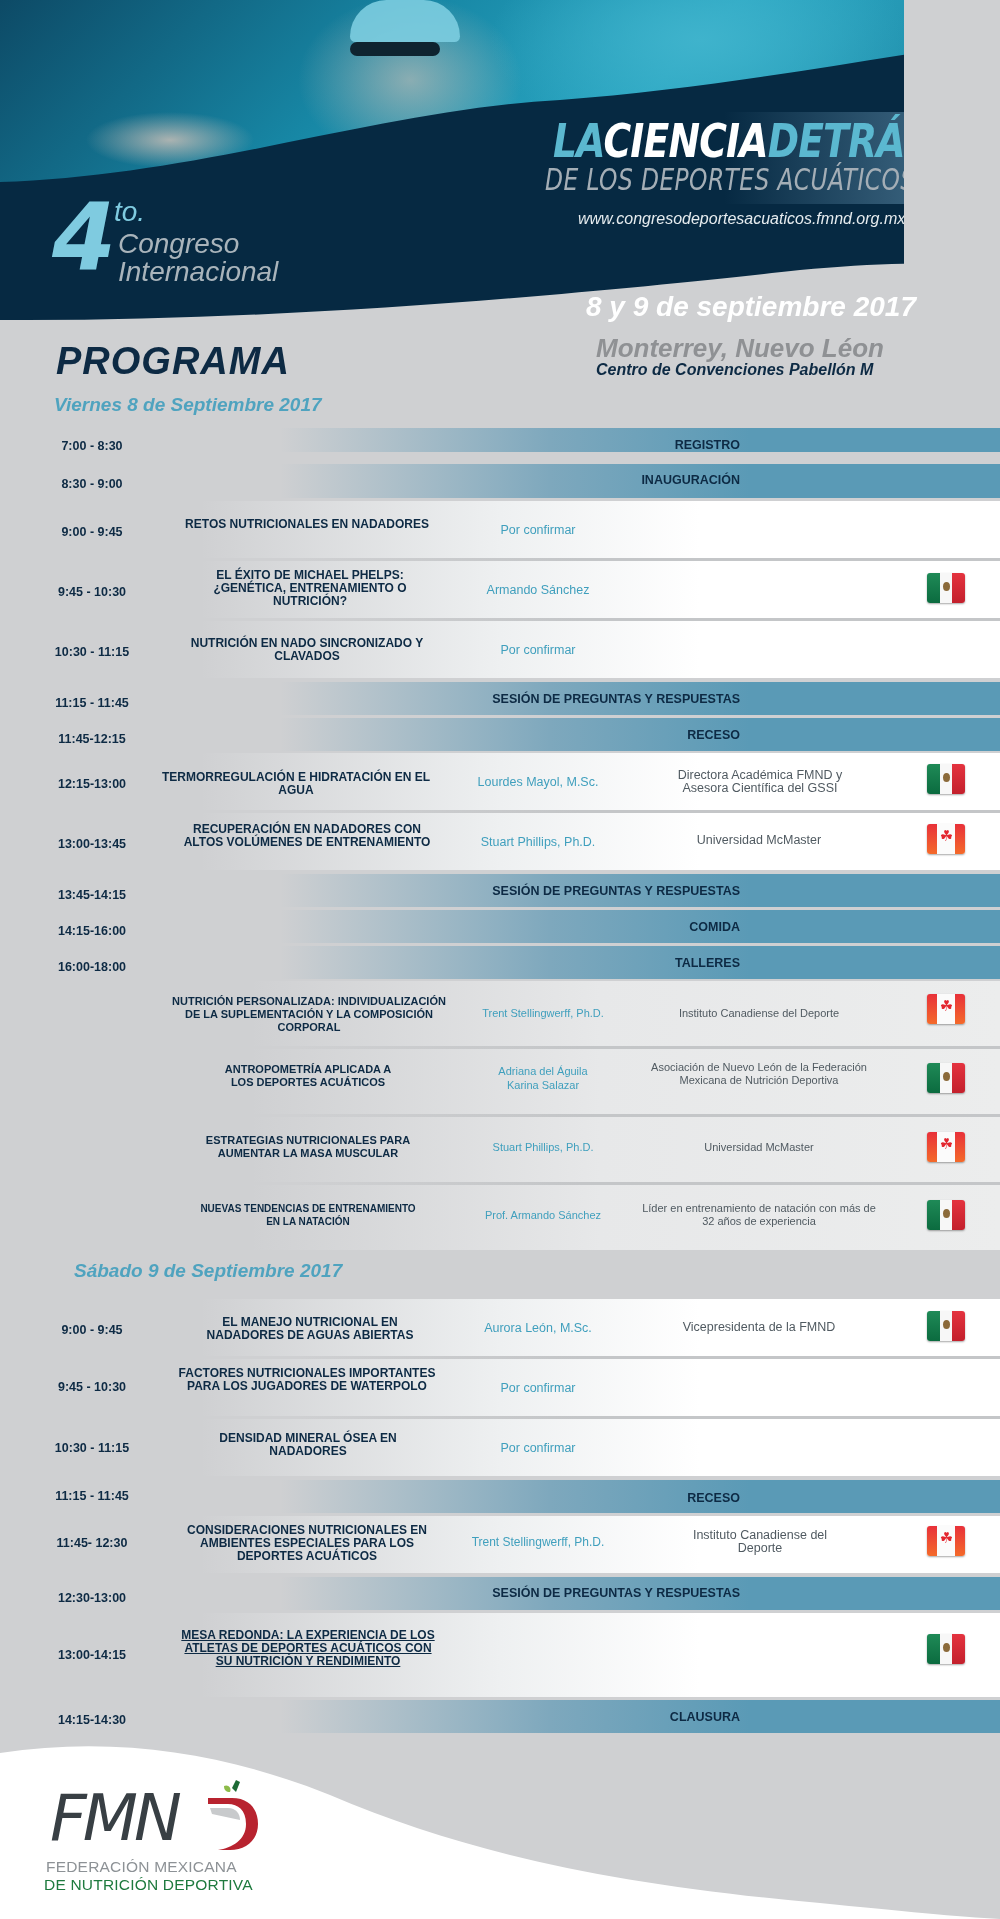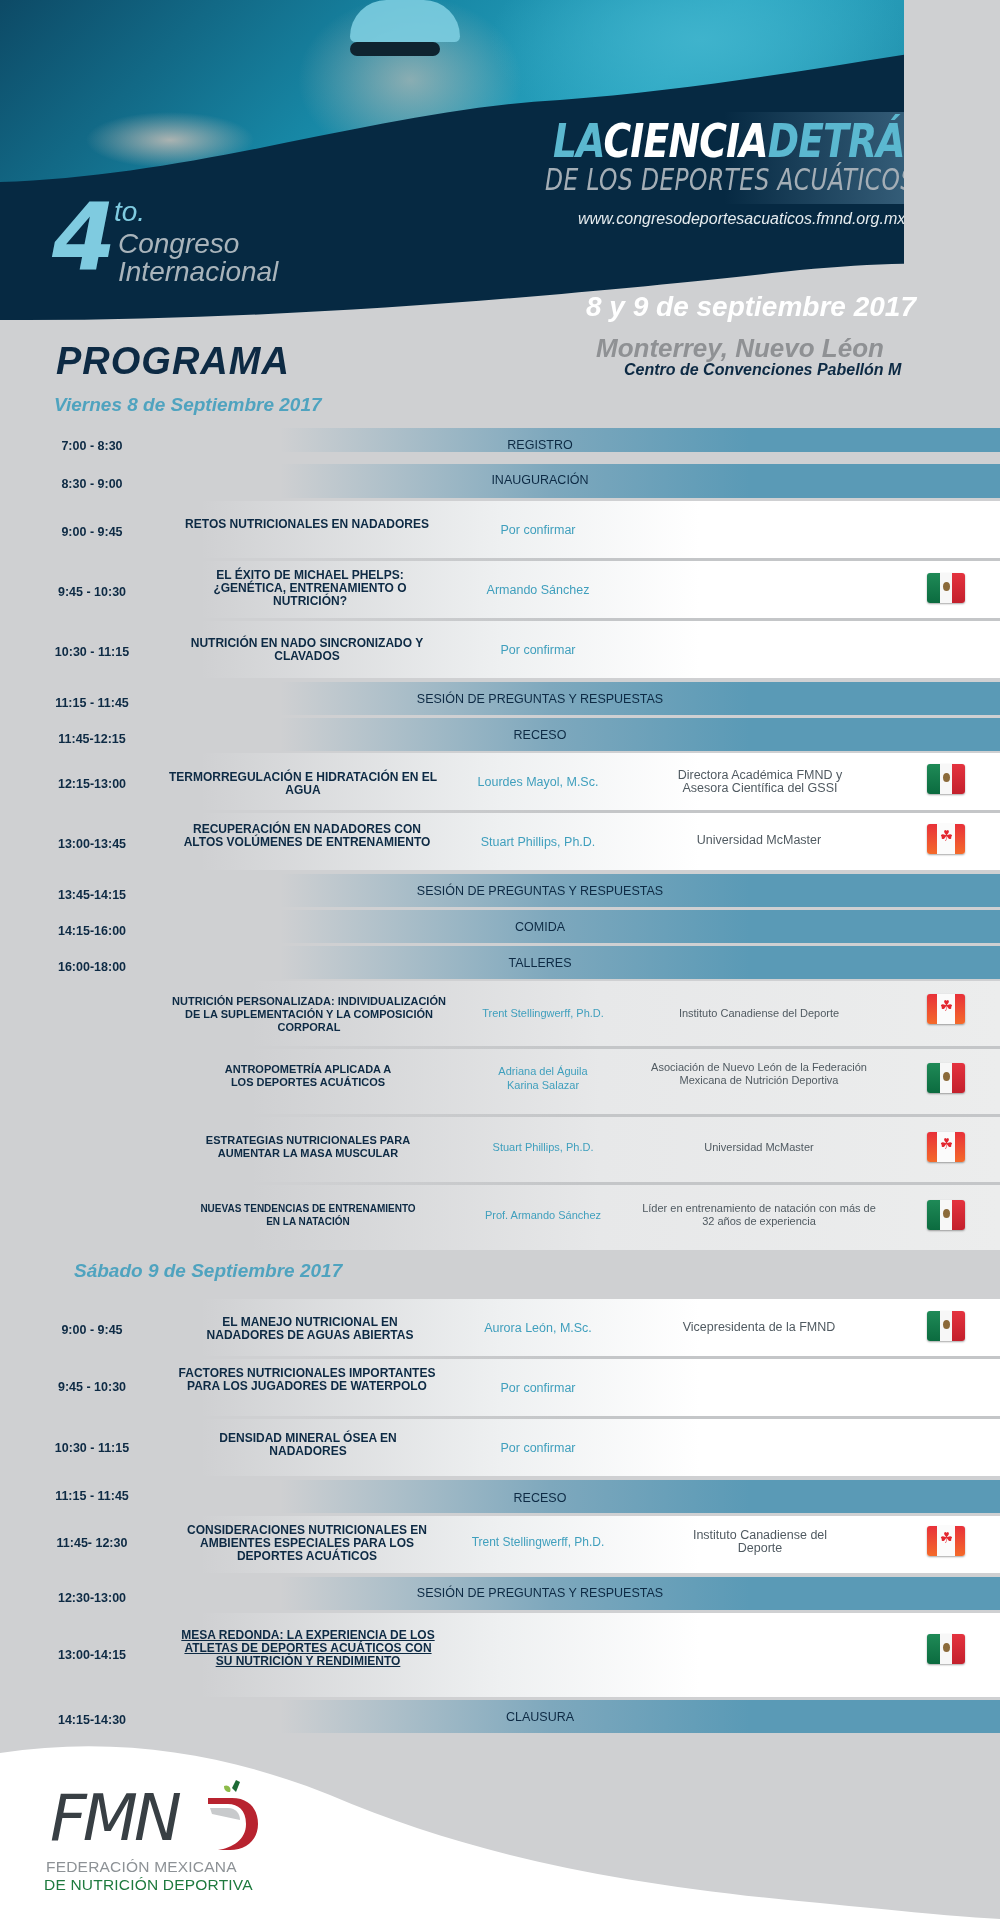--- a/index.html
+++ b/index.html
@@ -26,32 +26,32 @@
   .title-sub { position: absolute; left: 545px; top: 164px; font-size: 30px; font-style: italic; color: #a4aeb6; letter-spacing: 0.5px; line-height: 32px; font-family: "DejaVu Sans", sans-serif; font-weight: normal; transform: scaleX(.78); transform-origin: left center; white-space: nowrap; }
   .website { position: absolute; left: 578px; top: 210px; font-size: 16px; font-style: italic; color: #e6ecef; white-space: nowrap; }
   .congreso { position: absolute; left: 52px; top: 192px; color: #7fcbe0; }
   .congreso .four { position: absolute; left: 0; top: 0; font-size: 92px; font-style: italic; font-weight: bold; line-height: 92px; color: #7fcbe0; font-family: "DejaVu Sans", sans-serif; }
   .congreso .to { position: absolute; left: 62px; top: 4px; font-size: 28px; font-style: italic; color: #7fcbe0; white-space: nowrap; }
   .congreso .l1 { position: absolute; left: 66px; top: 36px; font-size: 28px; font-style: italic; color: #a9b4bb; white-space: nowrap; }
   .congreso .l2 { position: absolute; left: 66px; top: 64px; font-size: 28px; font-style: italic; color: #a9b4bb; white-space: nowrap; }
 
   .event-date { position: absolute; left: 586px; top: 291px; font-size: 28px; font-weight: bold; font-style: italic; color: #ffffff; white-space: nowrap; }
   .event-city { position: absolute; left: 596px; top: 333px; font-size: 26px; font-weight: bold; font-style: italic; color: #8f9194; white-space: nowrap; }
-  .event-venue { position: absolute; left: 624px; top: 361px; font-size: 16px; font-weight: bold; font-style: italic; color: #0d2a44; white-space: nowrap; }
+  .event-venue { position: absolute; left: 596px; top: 361px; font-size: 16px; font-weight: bold; font-style: italic; color: #0d2a44; white-space: nowrap; }
   .programa { position: absolute; left: 56px; top: 340px; font-size: 38px; font-weight: bold; font-style: italic; color: #0d2a44; white-space: nowrap; letter-spacing: 1px; }
   .day-heading { position: absolute; left: 54px; font-size: 19px; font-weight: bold; font-style: italic; color: #4fa3bf; white-space: nowrap; }
 
   
   .row { position: absolute; left: 0; width: 1000px; }
   .band { background: linear-gradient(90deg, rgba(207,208,210,0) 0%, rgba(207,208,210,0) 28%, #7ea8bd 55%, #5a9ab6 75%, #5a9ab6 100%); }
   .talk { background: linear-gradient(90deg, rgba(207,208,210,0) 0%, rgba(207,208,210,0) 20%, #eef0f1 50%, #ffffff 70%, #ffffff 100%); }
   .talk.light { background: linear-gradient(90deg, rgba(207,208,210,0) 0%, rgba(207,208,210,0) 25%, #e7e8e9 60%, #eceded 100%); }
   .row-sep { position: absolute; left: 300px; right: 0; bottom: -3px; height: 3px; background: linear-gradient(90deg, rgba(190,192,194,0), #c4c6c8 40%); }
   .time { position: absolute; left: 52px; width: 80px; text-align: center; font-size: 12.5px; font-weight: bold; color: #0d2a44; white-space: nowrap; }
-  .band-label { position: absolute; left: 340px; width: 400px; text-align: center; font-size: 12.5px; font-weight: normal; color: #0d2a44; white-space: nowrap; }
+  .band-label { position: absolute; left: 340px; width: 400px; text-align: right; font-size: 12.5px; font-weight: bold; color: #0d2a44; white-space: nowrap; }
   .topic { position: absolute; left: 172px; width: 276px; text-align: center; font-size: 12px; font-weight: bold; color: #0d2a44; line-height: 13px; }
   .speaker { position: absolute; left: 448px; width: 180px; text-align: center; font-size: 12.5px; color: #3f9fbd; line-height: 16px; }
   .speaker.small { font-size: 11px; line-height: 14px; }
   .speaker .mod { font-weight: bold; display: block; margin-bottom: 4px; }
   .affil { position: absolute; left: 636px; width: 246px; text-align: center; font-size: 12.5px; color: #505a61; line-height: 13px; }
   .affil.small { font-size: 11px; line-height: 13px; }
   .flag { position: absolute; left: 927px; width: 38px; height: 30px; border-radius: 3px; overflow: hidden; box-shadow: 0 1px 2px rgba(0,0,0,.35); display: flex; }
   .flag .s { flex: 1; }
   .flag-mx .a { background: linear-gradient(#1f8a57, #0b6b3f); }
   .flag-mx .b { background: #f7f7f7; position: relative; }
@@ -137,21 +137,21 @@
   <div class="time" style="top:14px;">11:15 - 11:45</div>
   <div class="band-label" style="top:10px;">SESIÓN DE PREGUNTAS Y RESPUESTAS</div>
 </div>
 <div class="row band" style="top:718px;height:33px;">
   <div class="time" style="top:14px;">11:45-12:15</div>
   <div class="band-label" style="top:10px;">RECESO</div>
 </div>
 
 <div class="row talk" style="top:753px;height:57px;">
   <div class="time" style="top:24px;">12:15-13:00</div>
-  <div class="topic" style="top:18px;width:270px;left:168px;">TERMORREGULACIÓN E HIDRATACIÓN EN EL AGUA</div>
+  <div class="topic" style="top:18px;width:270px;left:161px;">TERMORREGULACIÓN E HIDRATACIÓN EN EL AGUA</div>
   <div class="speaker" style="top:21px;">Lourdes Mayol, M.Sc.</div>
   <div class="affil" style="top:16px;left:655px;width:210px;">Directora Académica FMND y Asesora Científica del GSSI</div>
   <div class="flag flag-mx" style="top:11px;">
       <span class="s a"></span>
       <span class="s b"></span>
       <span class="s c"></span>
     </div>
   <div class="row-sep"></div>
 </div>
 <div class="row talk" style="top:813px;height:57px;">

